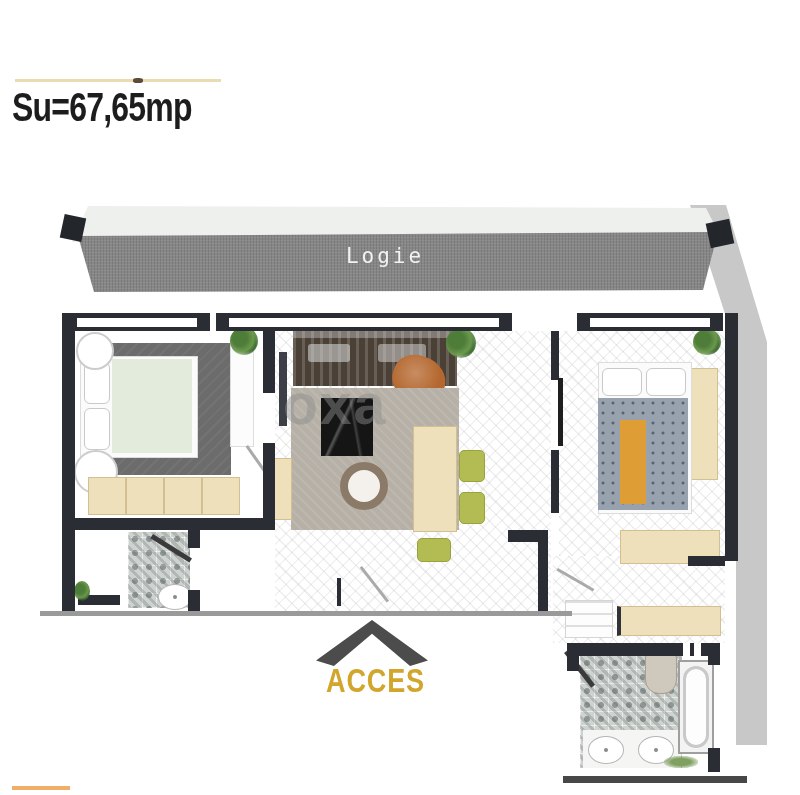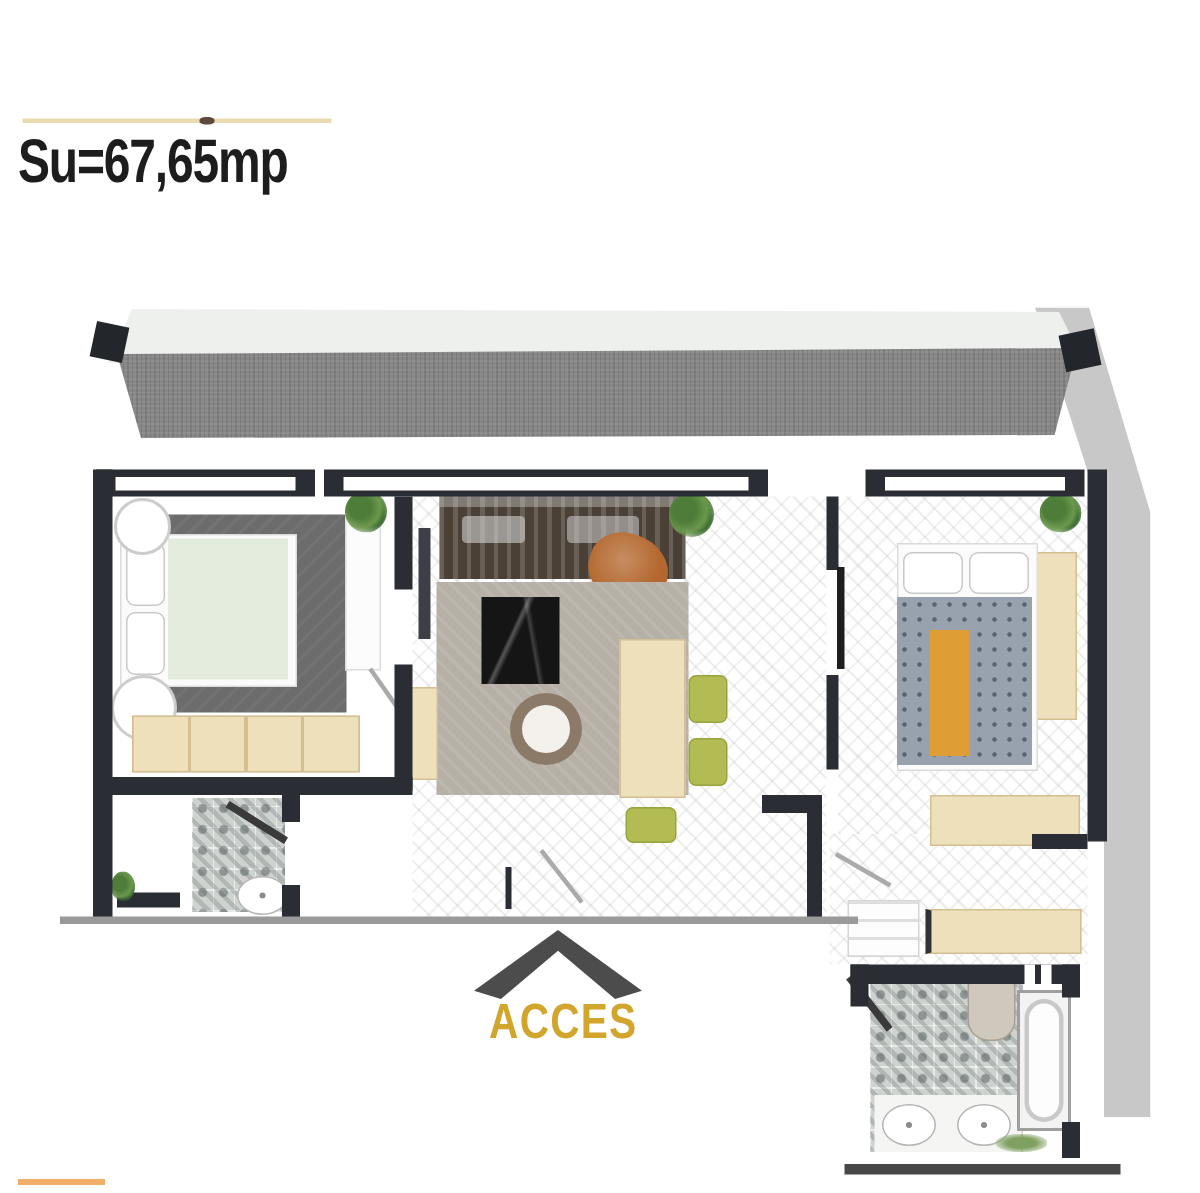--- a/index.html
+++ b/index.html
@@ -122,20 +122,21 @@
 
   <div class="abs top-line"></div>
   <div class="abs top-line-dot"></div>
   <div class="abs su-label">Su=67,65mp</div>
 
   <div class="abs gray-band"></div>
 
   <div class="abs loggia">
     <div class="abs loggia-parapet"></div>
     <div class="abs loggia-floor"></div>
+    <div class="abs logie-label">Logie</div>
   </div>
   <div class="abs stub" style="left:62px;top:216px;width:22px;height:24px;transform:rotate(12deg);"></div>
   <div class="abs stub" style="left:708px;top:221px;width:24px;height:25px;transform:rotate(-12deg);"></div>
 
   <div class="abs chevron" style="left:275px;top:331px;width:276px;height:282px;"></div>
   <div class="abs chevron" style="left:559px;top:331px;width:166px;height:225px;"></div>
   <div class="abs chevron" style="left:553px;top:556px;width:172px;height:87px;"></div>
 
   <div class="abs rug-dark" style="left:103px;top:343px;width:128px;height:132px;"></div>
   <div class="abs bedbase" style="left:80px;top:356px;width:116px;height:100px;"></div>
@@ -219,17 +220,18 @@
   <div class="abs" style="left:694px;top:643px;width:7px;height:13px;background:#ffffff;"></div>
   <div class="abs wall" style="left:567px;top:643px;width:12px;height:28px;"></div>
   <div class="abs wall" style="left:708px;top:643px;width:12px;height:22px;"></div>
   <div class="abs wall" style="left:708px;top:748px;width:12px;height:24px;"></div>
   <div class="abs" style="left:563px;top:776px;width:184px;height:7px;background:#474747;"></div>
 
   <div class="abs arrow-up" style="left:316px;top:620px;width:112px;height:46px;"></div>
   <div class="abs acces-label">ACCES</div>
 
   <div class="abs watermark">
+    <span class="wm-oxa">oxa</span>
   </div>
 
   <div class="abs orange-dash" style="left:12px;top:786px;width:58px;height:4px;"></div>
 
 </div>
 
 </body></html>

